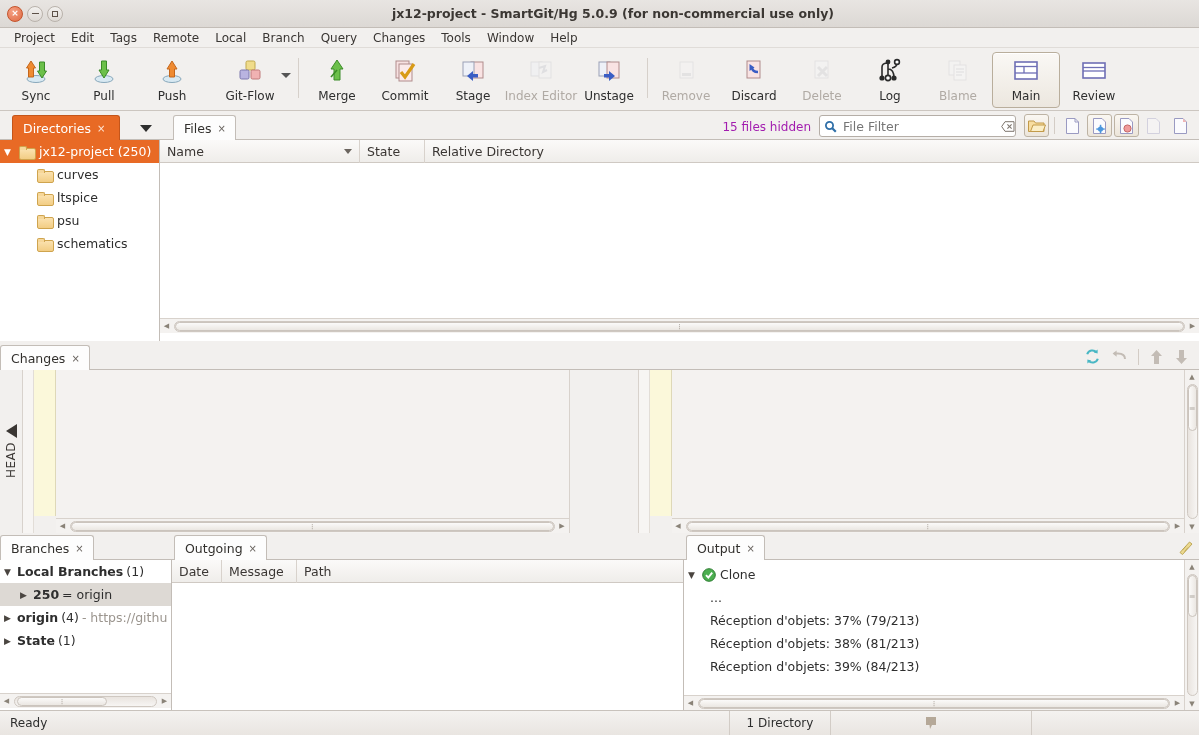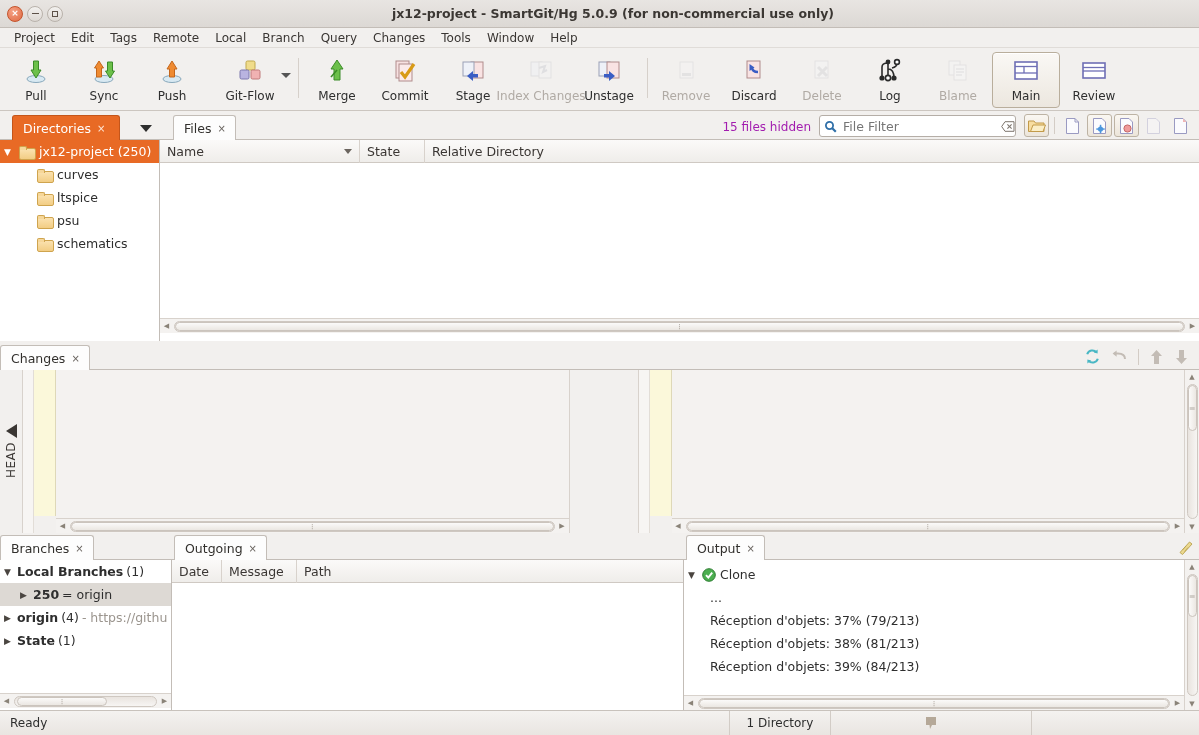--- a/index.html
+++ b/index.html
@@ -160,36 +160,36 @@
       <div class="menuitem">Query</div>
       <div class="menuitem">Changes</div>
       <div class="menuitem">Tools</div>
       <div class="menuitem">Window</div>
       <div class="menuitem">Help</div>
     </div>
 
   <div class="toolbar" id="toolbar">
       <div class="tbtn">
         <div class="ticon">
-          <svg width="28" height="26" style="opacity:1">
-            <ellipse cx="14" cy="21" rx="9" ry="3.5" fill="#d8e9f2" stroke="#88a8bb"></ellipse>
-            <path d="M14 20 L9 12 H11.5 V3 H16.5 V12 H19 Z" fill="#6cc04a" stroke="#3b8b28"></path>
-          </svg>
-        </div>
-        <div class="tlabel">Pull</div>
-      </div>
-      <div class="tbtn">
-        <div class="ticon">
           <svg width="30" height="26" style="opacity:1">
             <ellipse cx="15" cy="21" rx="9" ry="3.5" fill="#d8e9f2" stroke="#88a8bb"></ellipse>
             <path d="M10 3 L14.5 10 H12.5 V19 H7.5 V10 H5.5 Z" fill="#ef8b32" stroke="#c4661b"></path>
             <path d="M21 20 L16.5 13 H18.5 V4 H23.5 V13 H25.5 Z" fill="#6cc04a" stroke="#3b8b28"></path>
           </svg>
         </div>
         <div class="tlabel">Sync</div>
+      </div>
+      <div class="tbtn">
+        <div class="ticon">
+          <svg width="28" height="26" style="opacity:1">
+            <ellipse cx="14" cy="21" rx="9" ry="3.5" fill="#d8e9f2" stroke="#88a8bb"></ellipse>
+            <path d="M14 20 L9 12 H11.5 V3 H16.5 V12 H19 Z" fill="#6cc04a" stroke="#3b8b28"></path>
+          </svg>
+        </div>
+        <div class="tlabel">Pull</div>
       </div>
       <div class="tbtn">
         <div class="ticon">
           <svg width="28" height="26" style="opacity:1">
             <ellipse cx="14" cy="21" rx="9" ry="3.5" fill="#d8e9f2" stroke="#88a8bb"></ellipse>
             <path d="M14 3 L19 11 H16.5 V19 H11.5 V11 H9 Z" fill="#ef8b32" stroke="#c4661b"></path>
           </svg>
         </div>
         <div class="tlabel">Push</div>
       </div>
@@ -236,21 +236,21 @@
         <div class="tlabel">Stage</div>
       </div>
       <div class="tbtn disabled">
         <div class="ticon">
           <svg width="28" height="26" style="opacity:0.32">
             <rect x="4" y="4" width="11" height="14" fill="#eef1f8" stroke="#b9bcc6"></rect>
             <rect x="12" y="4" width="12" height="16" fill="#f4f4f6" stroke="#c2c2c8"></rect>
             <path d="M12 10 L18 8 L16 14 L20 12" stroke="#b9bcc6" stroke-width="2" fill="none"></path>
           </svg>
         </div>
-        <div class="tlabel">Index Changes</div>
+        <div class="tlabel">Index Editor</div>
       </div>
       <div class="tbtn">
         <div class="ticon">
           <svg width="28" height="26" style="opacity:1">
             <rect x="4" y="4" width="11" height="14" fill="#eef1f8" stroke="#9aa0b5"></rect>
             <rect x="12" y="4" width="12" height="16" fill="#f9e3e3" stroke="#b08b8b"></rect>
             <path d="M14 13 L20 18 L14 23 Z" fill="#3a5dc4"></path>
             <rect x="9" y="16" width="6" height="3.5" fill="#3a5dc4"></rect>
           </svg>
         </div>

